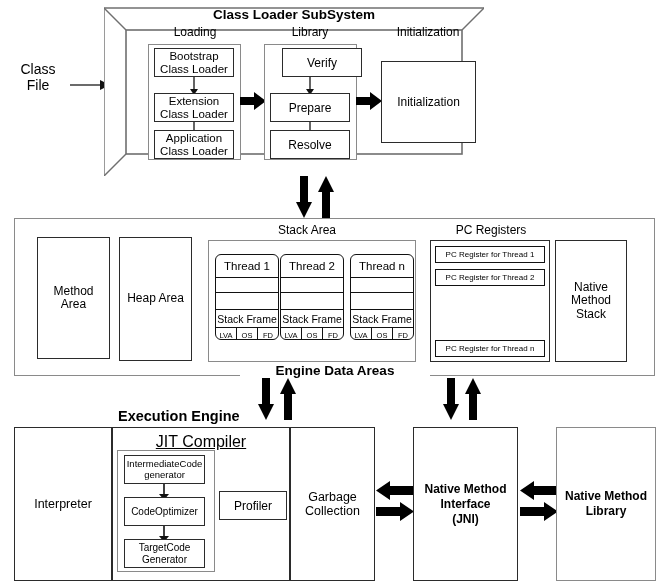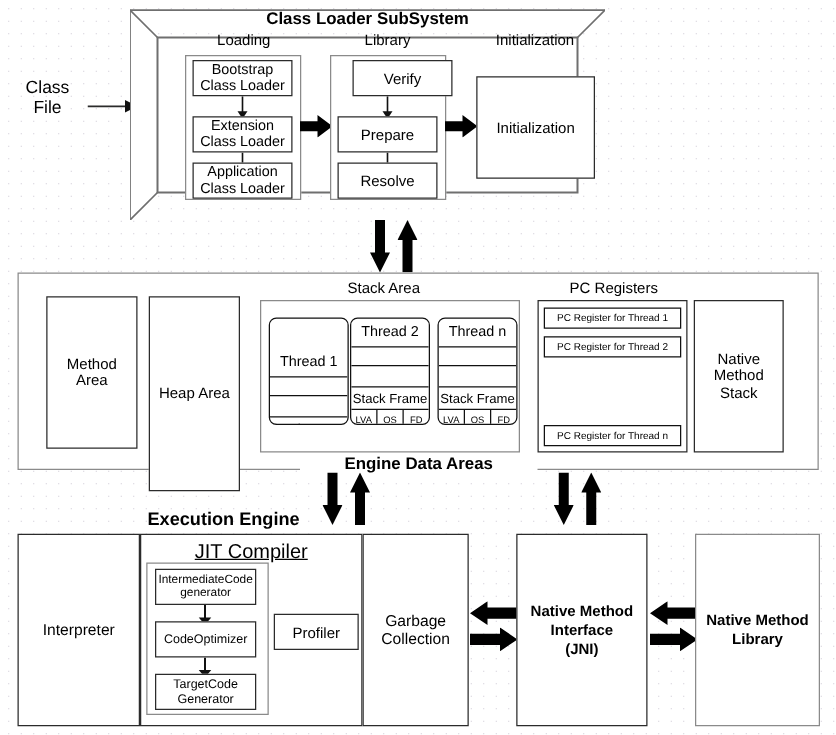--- a/index.html
+++ b/index.html
@@ -132,29 +132,29 @@
     <polygon points="4,42 12,42 12,16 16,16 8,0 0,16 4,16" fill="#000"></polygon>
   </svg>
 
   <div class="box b-grey" id="rda-outer"></div>
 
   <div class="box b-thin ctr" style="left:37px;top:237px;width:73px;height:122px;font-size:12px;">
     <span class="lbl" style="position:static;width:100%;">Method
 Area</span>
   </div>
 
-  <div class="box b-thin ctr" style="left:119px;top:237px;width:73px;height:156px;font-size:12px;">
+  <div class="box b-thin ctr" style="left:119px;top:237px;width:73px;height:124px;font-size:12px;">
     <span class="lbl" style="position:static;width:100%;">Heap Area</span>
   </div>
 
   <div class="lbl" style="left:262px;top:224px;width:90px;font-size:12px;">Stack Area</div>
   <div class="box b-grey" style="left:208px;top:240px;width:208px;height:122px;"></div>
 
   <div class="box b-dark" style="left:215px;top:254px;width:64px;height:86px;border-radius:6px;overflow:hidden;">
-    <div class="ctr" style="height:22px;border-bottom:1.4px solid #111;font-size:11.5px;margin-top:24px;">Thread 1</div>
+    <div class="ctr" style="height:22px;border-bottom:1.4px solid #111;font-size:11.5px;">Thread 1</div>
     <div style="height:14px;border-bottom:1.4px solid #111;"></div>
     <div style="height:16px;border-bottom:1.4px solid #111;"></div>
     <div class="ctr" style="height:17px;border-bottom:1.4px solid #111;font-size:10.5px;">Stack Frame</div>
     <div style="display:flex;height:15px;">
       <div class="ctr" style="flex:1;border-right:1.2px solid #111;font-size:7.5px;">LVA</div>
       <div class="ctr" style="flex:1;border-right:1.2px solid #111;font-size:7.5px;">OS</div>
       <div class="ctr" style="flex:1;font-size:7.5px;">FD</div>
     </div>
   </div>
 

